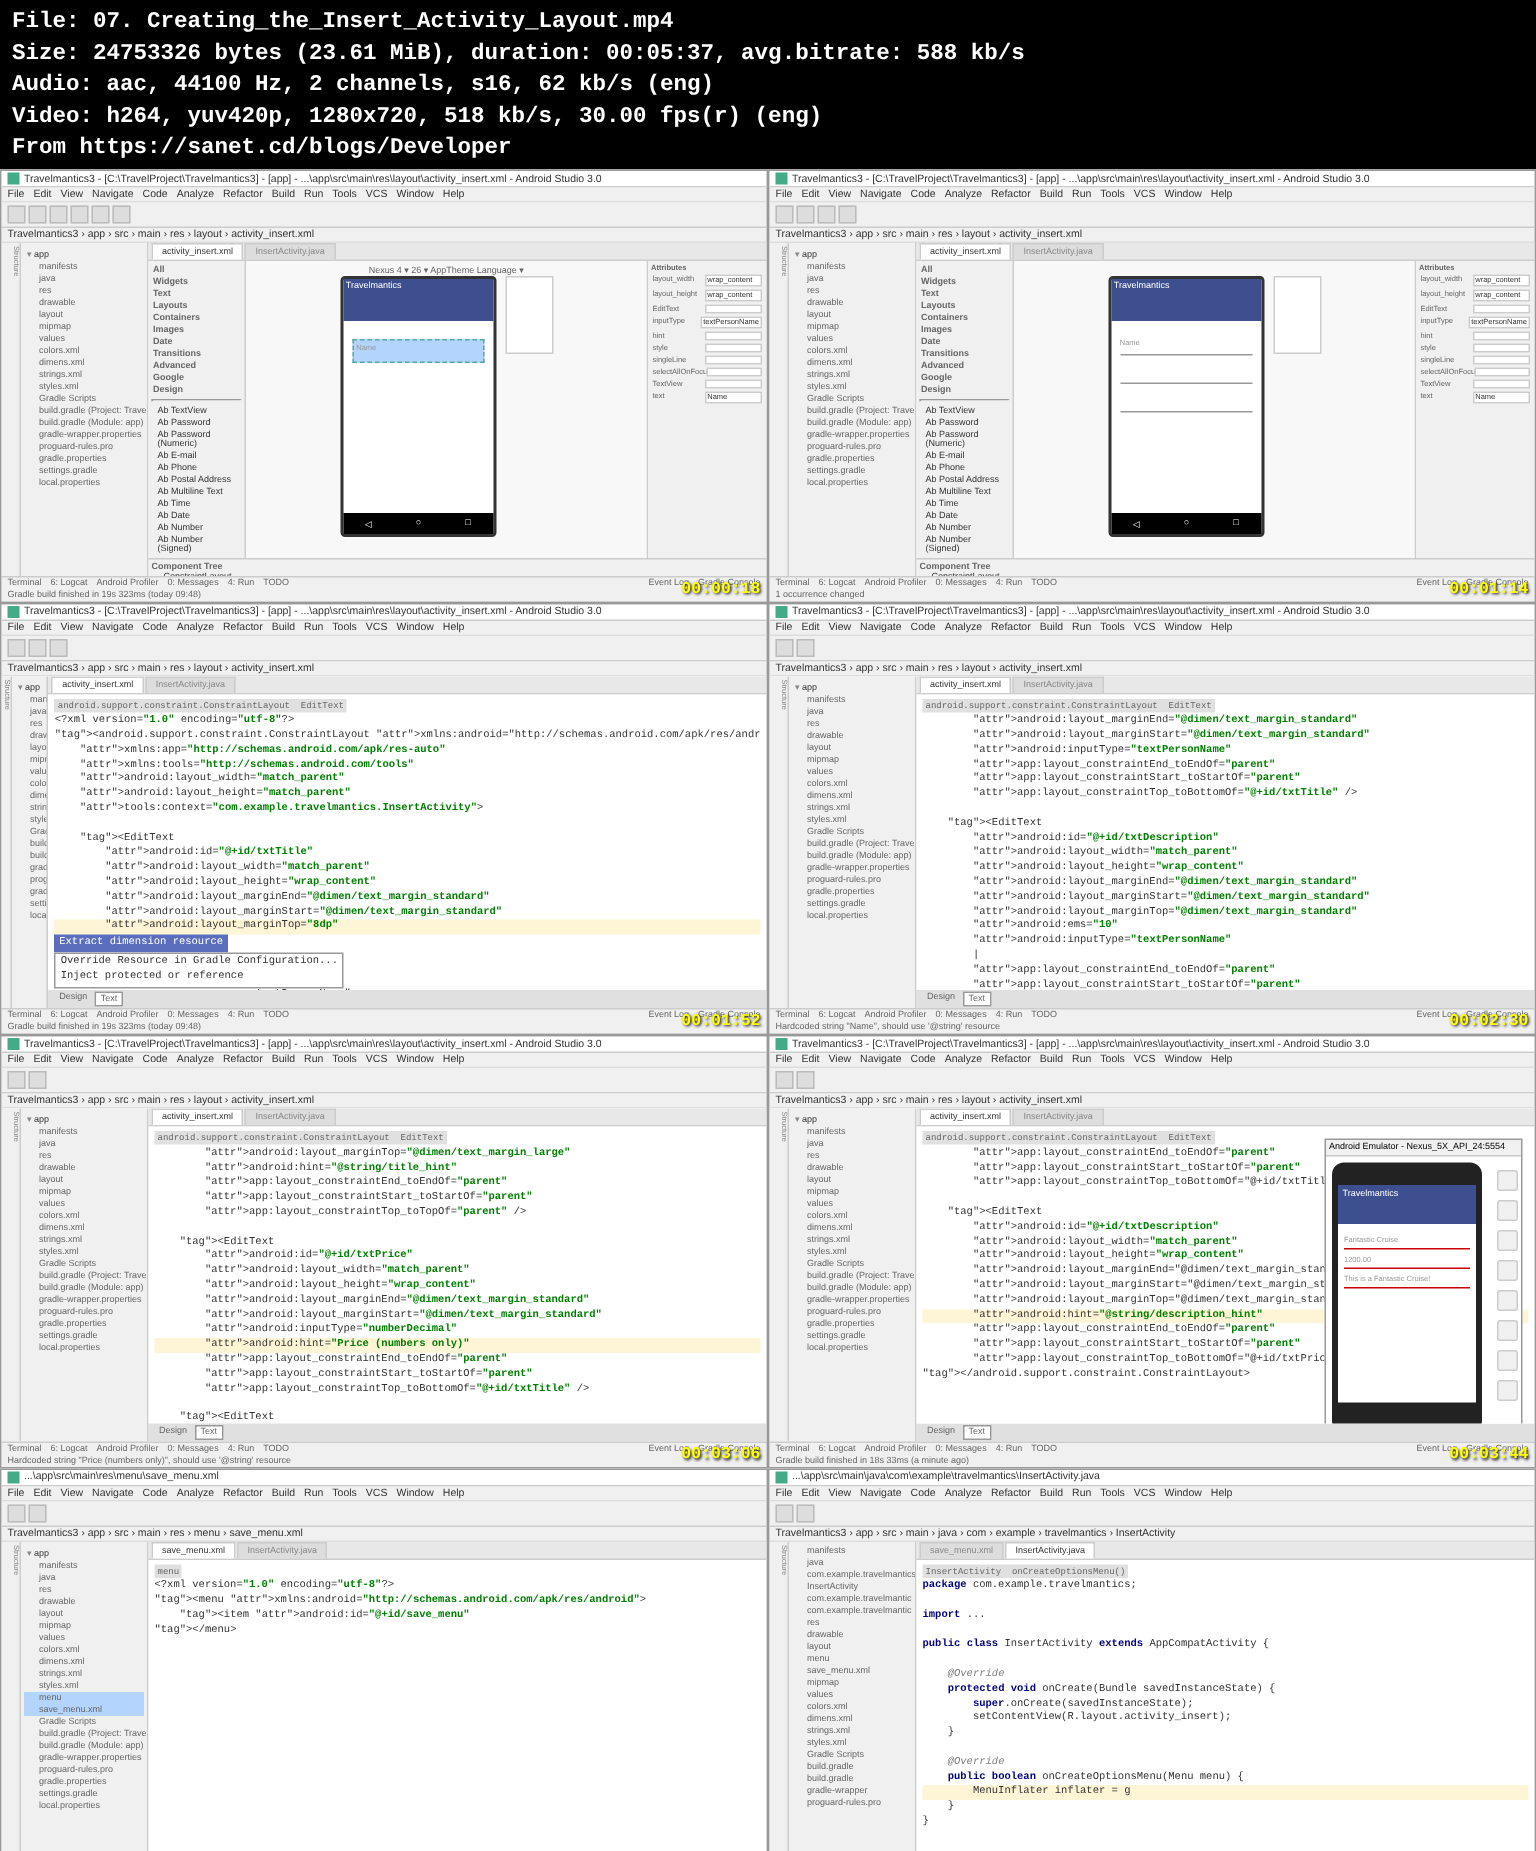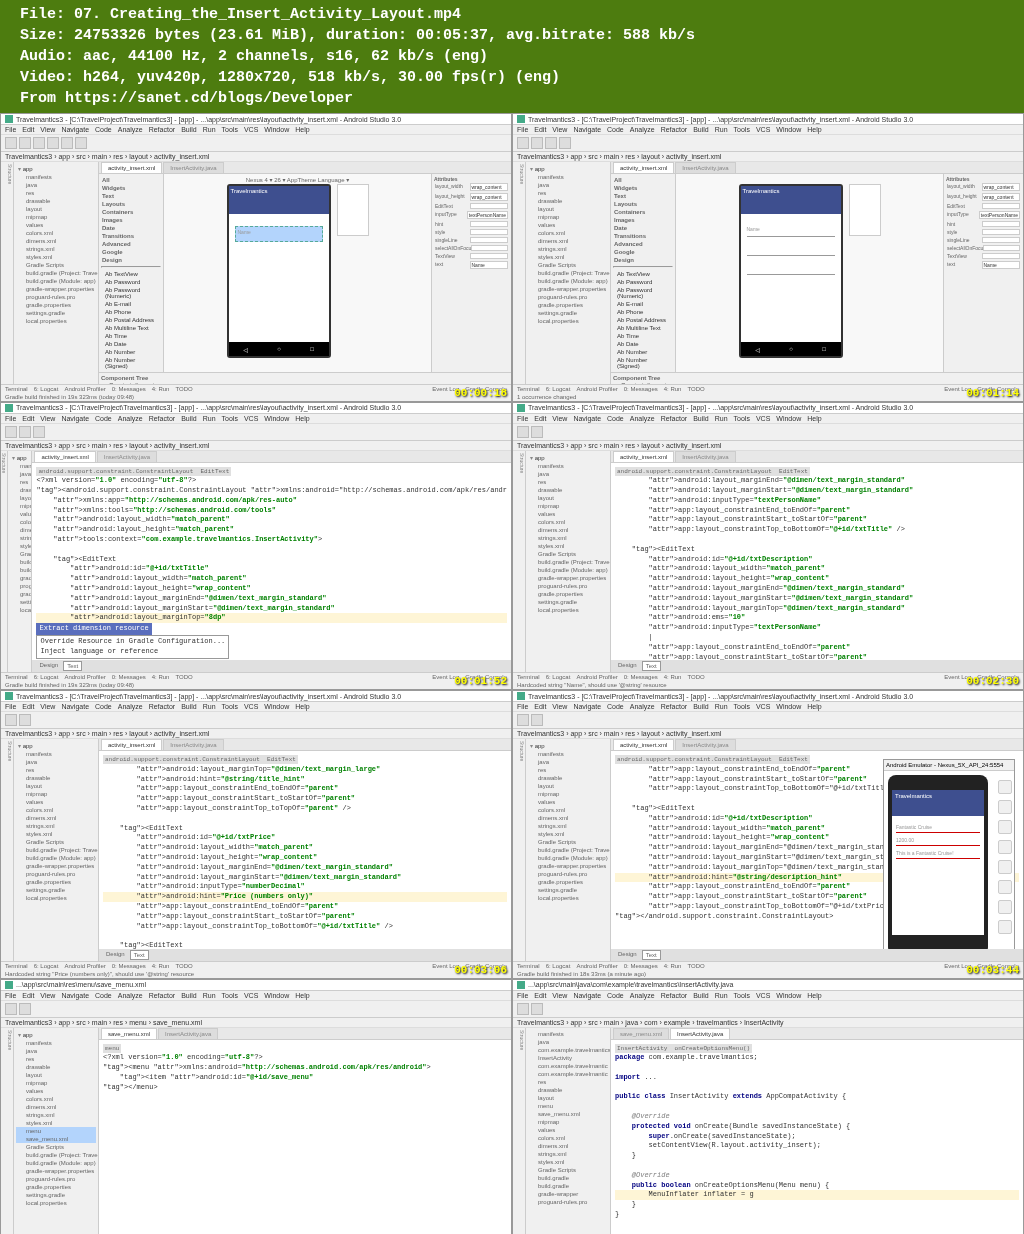--- a/index.html
+++ b/index.html
@@ -1,16 +1,16 @@
 <!DOCTYPE html>
 <html><head>
 <meta charset="utf-8">
 <style>
 body{margin:0;background:#fff;font-family:Arial,sans-serif;font-size:9px}
-.header{background:#4d7c0f;color:#fff;padding:4px 20px;font-family:'Courier New',monospace;font-weight:bold;font-size:15px;line-height:1.4}
+.header{background:#000000;color:#fff;padding:4px 8px;font-family:'Courier New',monospace;font-weight:bold;font-size:15px;line-height:1.4}
 .header b{font-weight:bold}
 .grid{display:grid;grid-template-columns:1fr 1fr;grid-template-rows:repeat(4,1fr);gap:0;height:1154px}
 .pane{background:#f0f0f0;border:1px solid #999;position:relative;overflow:hidden;display:flex;flex-direction:column}
 .titlebar{background:#fff;color:#333;padding:1px 4px;font-size:7px;display:flex;align-items:center;border-bottom:1px solid #ccc}
 .titlebar .icon{width:8px;height:8px;background:#4a8;margin-right:3px}
 .menubar{background:#f0f0f0;padding:1px 4px;font-size:7px;color:#333;display:flex;gap:6px;border-bottom:1px solid #ddd}
 .toolbar{background:#f0f0f0;padding:2px 4px;display:flex;gap:2px;border-bottom:1px solid #ccc}
 .toolbar .btn{width:10px;height:10px;background:#ddd;border:1px solid #bbb}
 .breadcrumb{background:#f0f0f0;padding:1px 4px;font-size:7px;color:#333;border-bottom:1px solid #ddd}
 .content{flex:1;display:flex;background:#fff;overflow:hidden}
@@ -444,21 +444,21 @@
           <div class="item file">local.properties</div>
         </div>
     <div class="main">
       <div class="tabs">
             <div class="tab">activity_insert.xml</div>
             <div class="tab inactive">InsertActivity.java</div>
           </div>
       <div class="editor">
         <div class="code"><span class="path">android.support.constraint.ConstraintLayout  EditText</span>
 <div id="c3"><div>&lt;?xml version=<span class="str">"1.0"</span> encoding=<span class="str">"utf-8"</span>?&gt;</div><div><span class="&lt;span">"tag"</span>&gt;&lt;android.support.constraint.ConstraintLayout <span class="&lt;span">"attr"</span>&gt;xmlns:android="http://schemas.android.com/apk/res/andr</div><div>    <span class="&lt;span">"attr"</span>&gt;xmlns:app=<span class="str">"http://schemas.android.com/apk/res-auto"</span></div><div>    <span class="&lt;span">"attr"</span>&gt;xmlns:tools=<span class="str">"http://schemas.android.com/tools"</span></div><div>    <span class="&lt;span">"attr"</span>&gt;android:layout_width=<span class="str">"match_parent"</span></div><div>    <span class="&lt;span">"attr"</span>&gt;android:layout_height=<span class="str">"match_parent"</span></div><div>    <span class="&lt;span">"attr"</span>&gt;tools:context=<span class="str">"com.example.travelmantics.InsertActivity"</span>&gt;</div><div>&nbsp;</div><div>    <span class="&lt;span">"tag"</span>&gt;&lt;EditText</div><div>        <span class="&lt;span">"attr"</span>&gt;android:id=<span class="str">"@+id/txtTitle"</span></div><div>        <span class="&lt;span">"attr"</span>&gt;android:layout_width=<span class="str">"match_parent"</span></div><div>        <span class="&lt;span">"attr"</span>&gt;android:layout_height=<span class="str">"wrap_content"</span></div><div>        <span class="&lt;span">"attr"</span>&gt;android:layout_marginEnd=<span class="str">"@dimen/text_margin_standard"</span></div><div>        <span class="&lt;span">"attr"</span>&gt;android:layout_marginStart=<span class="str">"@dimen/text_margin_standard"</span></div><div class="hl">        <span class="&lt;span">"attr"</span>&gt;android:layout_marginTop=<span class="str">"8dp"</span></div></div><div class="hl" style="background:#5a6ebd;color:#fff;padding:1px 3px;display:inline-block">Extract dimension resource</div>
-<div style="background:#fff;border:1px solid #999;padding:1px 3px;display:inline-block"><div>Override Resource in Gradle Configuration...</div><div>Inject language or reference</div></div>
+<div style="background:#fff;border:1px solid #999;padding:1px 3px;display:inline-block"><div>Override Resource in Gradle Configuration...</div><div>Inject protected or reference</div></div>
 <div id="c3b"><div>                                textPersonName"</div></div></div>
       </div>
       <div class="designtab">
             <span>Design</span>
             <span class="active">Text</span>
           </div>
     </div>
   </div>
   <div class="bottom">
         <div id="bt3"><span style="margin-right:6px">Terminal</span><span style="margin-right:6px">6: Logcat</span><span style="margin-right:6px">Android Profiler</span><span style="margin-right:6px">0: Messages</span><span style="margin-right:6px">4: Run</span><span style="margin-right:6px">TODO</span></div>

